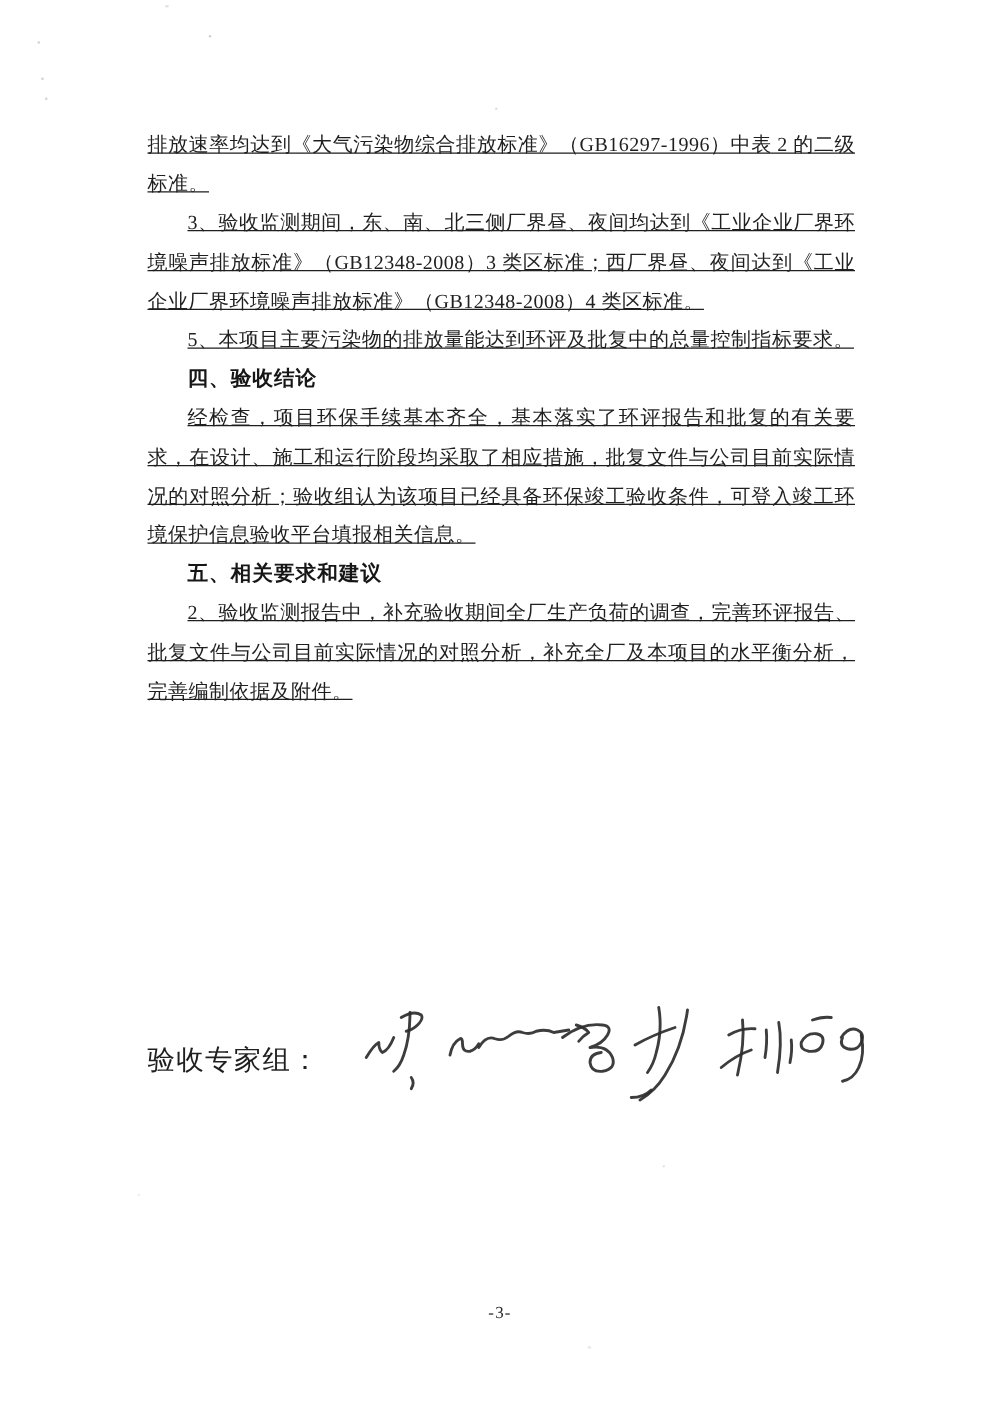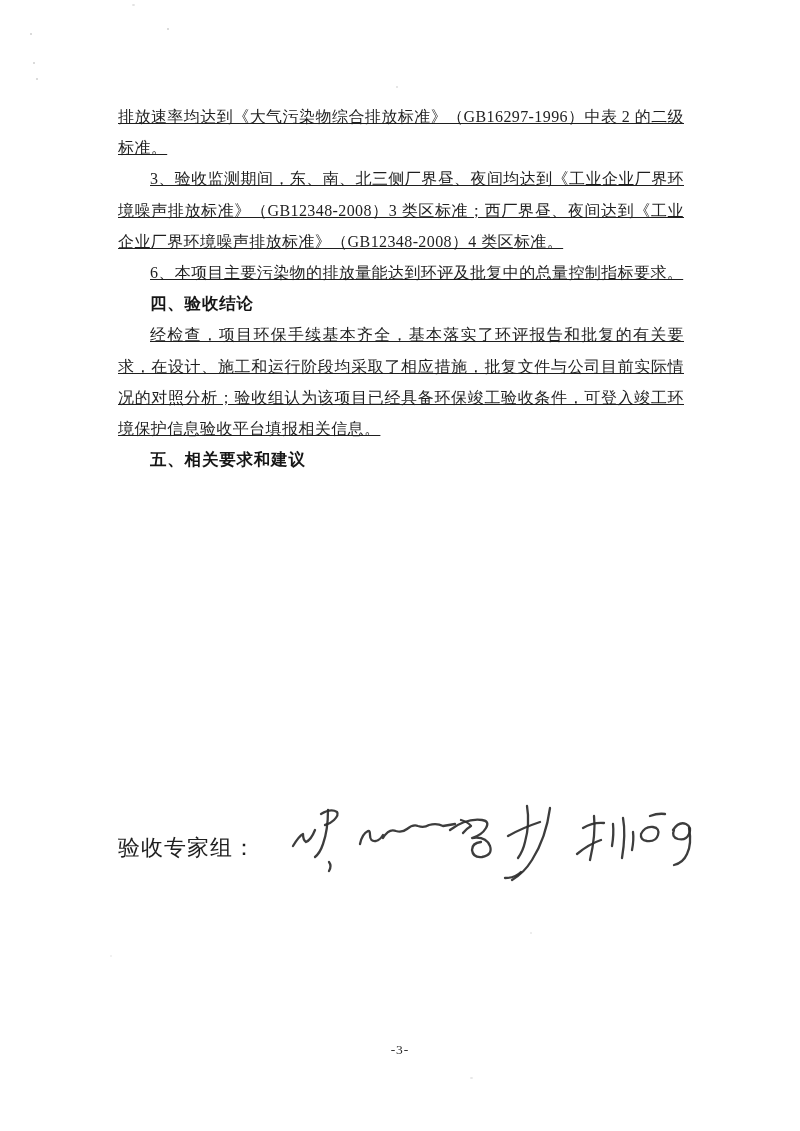--- a/index.html
+++ b/index.html
@@ -97,24 +97,25 @@
   <i class="speck" style="left:132px;top:4px;width:3px;height:2px;opacity:.6;"></i>
   <i class="speck" style="left:167px;top:28px;width:2px;height:2px;"></i>
   <i class="speck" style="left:396px;top:86px;width:2px;height:2px;opacity:.7;"></i>
   <i class="speck" style="left:530px;top:932px;width:2px;height:2px;opacity:.5;"></i>
   <i class="speck" style="left:110px;top:955px;width:2px;height:2px;opacity:.4;"></i>
   <i class="speck" style="left:470px;top:1077px;width:3px;height:2px;opacity:.5;"></i>
 
   <main class="content">
     <p class="para no-indent">排放速率均达到《大气污染物综合排放标准》（GB16297-1996）中表 2 的二级标准。</p>
     <p class="para">3、验收监测期间，东、南、北三侧厂界昼、夜间均达到《工业企业厂界环境噪声排放标准》（GB12348-2008）3 类区标准；西厂界昼、夜间达到《工业企业厂界环境噪声排放标准》（GB12348-2008）4 类区标准。</p>
-    <p class="para">6、本项目主要污染物的排放量能达到环评及批复中的总量控制指标要求。</p>
+    <p class="para">5、本项目主要污染物的排放量能达到环评及批复中的总量控制指标要求。</p>
     <h2 class="heading">四、验收结论</h2>
     <p class="para">经检查，项目环保手续基本齐全，基本落实了环评报告和批复的有关要求，在设计、施工和运行阶段均采取了相应措施，批复文件与公司目前实际情况的对照分析；验收组认为该项目已经具备环保竣工验收条件，可登入竣工环境保护信息验收平台填报相关信息。</p>
     <h2 class="heading">五、相关要求和建议</h2>
+    <p class="para">2、验收监测报告中，补充验收期间全厂生产负荷的调查，完善环评报告、批复文件与公司目前实际情况的对照分析，补充全厂及本项目的水平衡分析，完善编制依据及附件。</p>
   </main>
 
   <div class="signature-row">
     <span class="sig-label">验收专家组：</span>
     <svg class="sig-svg" viewBox="0 0 430 110" aria-hidden="true">
 
       <g>
         <path d="M28,58 q6,-10 10,-12 q0,6 3,8 q5,-2 9,-12"></path>
         <path d="M56,26 q10,-6 16,-2 q2,3 -3,8 q-4,4 -9,5"></path>
         <path d="M63,22 q0,20 -5,34 q-3,9 -8,13"></path>

